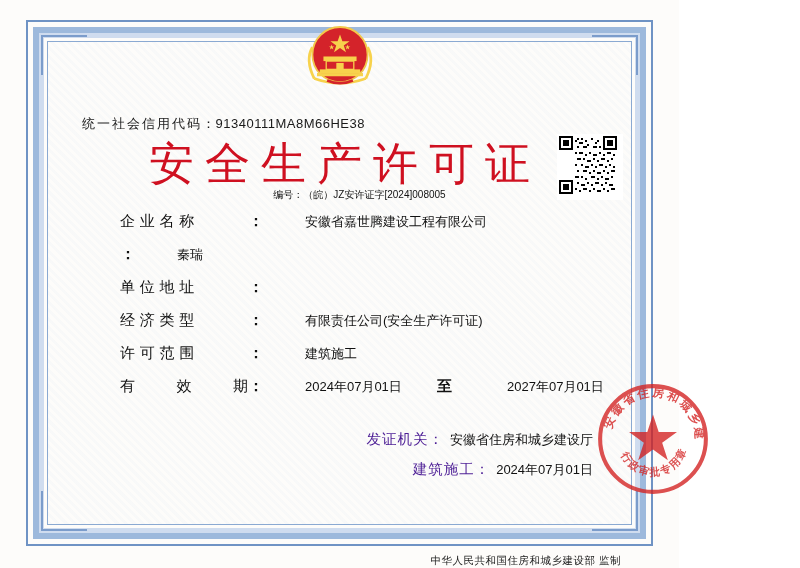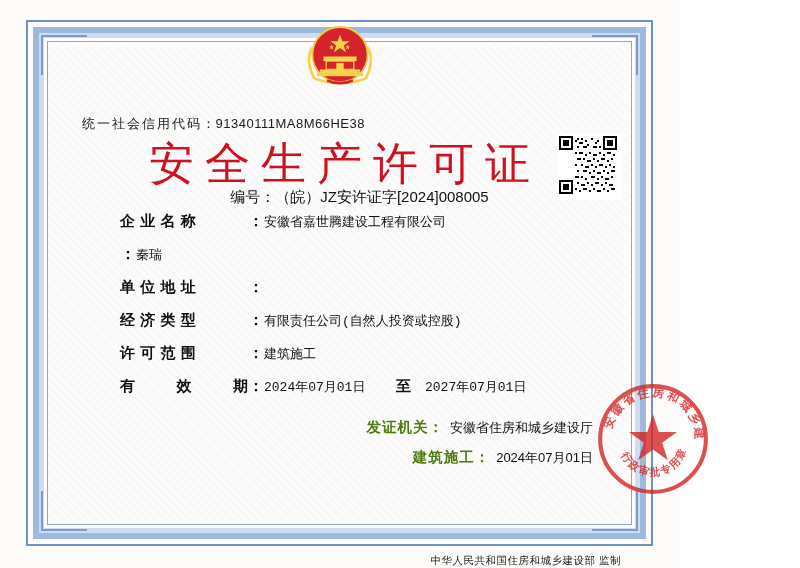--- a/index.html
+++ b/index.html
@@ -97,21 +97,21 @@
     text-indent: 11px;
   }
 
   
   .cert-no {
     position: absolute;
     left: 0;
     right: 0;
     top: 188px;
     text-align: center;
-    font-size: 15px;
+    font-size: 10px;
     color: #111;
     text-indent: 40px;
   }
 
   
   .qr {
     position: absolute;
     right: 56px;
     top: 134px;
     width: 62px;
@@ -128,38 +128,39 @@
     right: 60px;
   }
   .row {
     display: flex;
     align-items: baseline;
     height: 33px;
   }
   .row .label {
     width: 128px;
     font-size: 15px;
-    font-weight: bold;
+    font-weight: normal;
     color: #111;
     display: flex;
     justify-content: space-between;
     font-family: "DejaVu Sans", sans-serif;
   }
   .row .label span { display: inline-block; }
   .row .colon {
     width: 16px;
     font-size: 15px;
     font-weight: bold;
     text-align: center;
     color: #111;
   }
   .row .value {
     font-size: 13px;
     color: #111;
-    font-family: Liberation Mono, monospace;
+    font-family: Liberation Sans, sans-serif;
+    margin-left: 41px;
   }
   .row .value.date-from { min-width: 130px; }
   .row .mid-label {
     font-size: 15px;
     font-weight: bold;
     padding: 0 14px 0 2px;
     color: #111;
   }
 
   
@@ -171,23 +172,24 @@
   }
   .issuer-row {
     display: flex;
     justify-content: flex-end;
     align-items: baseline;
     height: 30px;
     white-space: nowrap;
   }
   .issuer-row .ilabel {
     font-size: 14.5px;
-    font-weight: bold;
-    color: #4d7c0f;
+    font-weight: normal;
+    color: #4c1d95;
     letter-spacing: 1px;
+    margin-top: 12px;
   }
   .issuer-row .ivalue {
     font-size: 13px;
     color: #111;
     margin-left: 6px;
   }
 
   
   .stamp {
     position: absolute;
@@ -365,21 +367,21 @@
     </div>
 
     <div class="row">
       <div class="label">单 位 地 址</div>
       <div class="colon">：</div>
     </div>
 
     <div class="row">
       <div class="label">经 济 类 型</div>
       <div class="colon">：</div>
-      <div class="value">有限责任公司(自然人投资或控股)</div>
+      <div class="value">有限责任公司(安全生产许可证)</div>
     </div>
 
     <div class="row">
       <div class="label">许 可 范 围</div>
       <div class="colon">：</div>
       <div class="value">建筑施工</div>
     </div>
 
     <div class="row">
       <div class="label">

